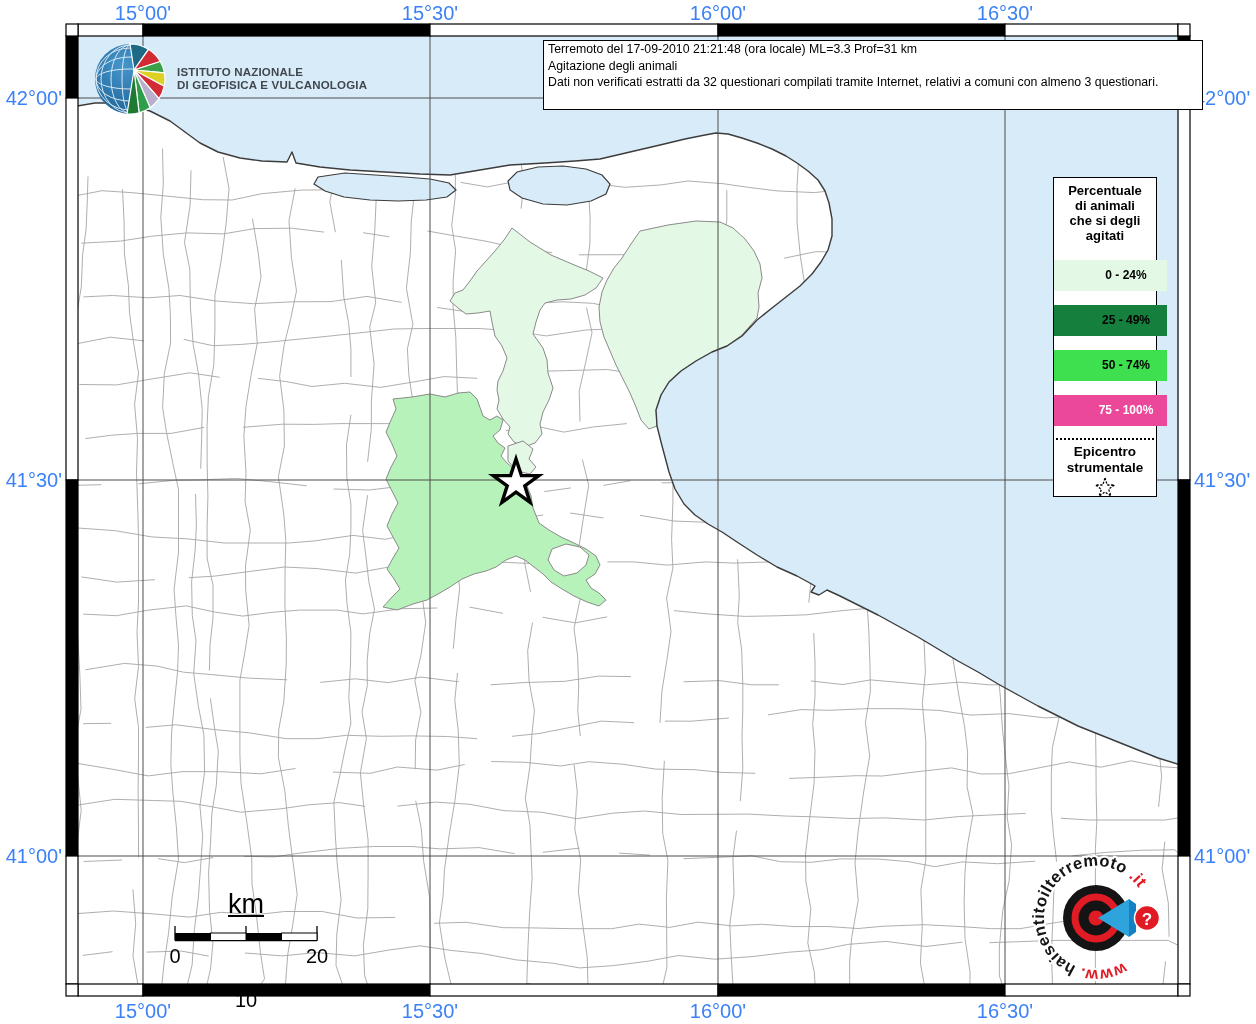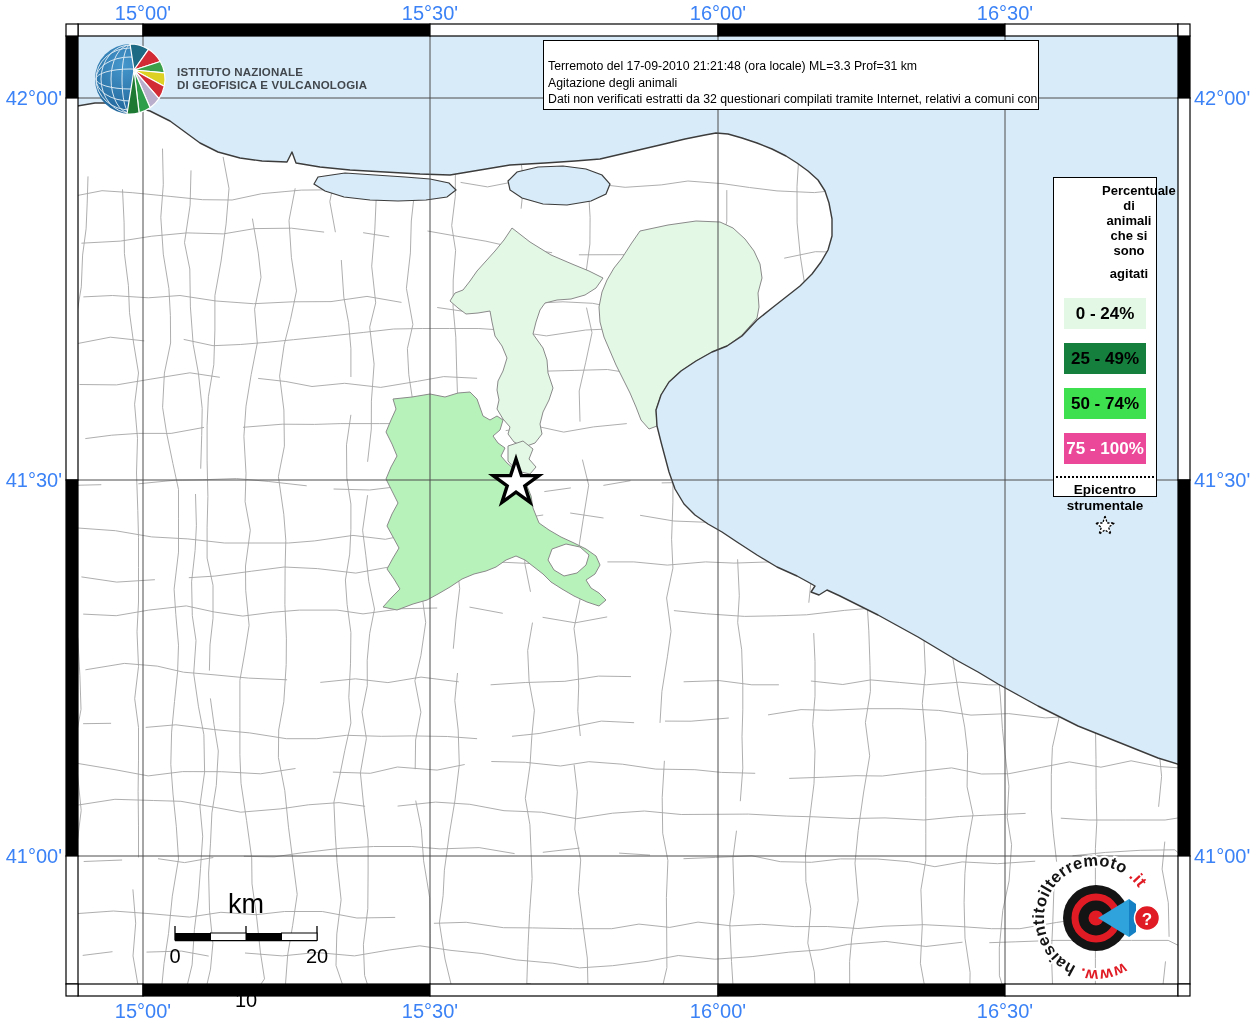--- a/index.html
+++ b/index.html
@@ -3,37 +3,37 @@
 <meta charset="utf-8">
 <style>
   html,body{margin:0;padding:0;background:#fff;}
   #page{position:relative;width:1256px;height:1024px;background:#fff;overflow:hidden;
         font-family:"Liberation Sans","DejaVu Sans",sans-serif;}
   #map-svg{position:absolute;left:0;top:0;}
   .ticklabel{position:absolute;font-size:20px;color:#3b82f6;white-space:nowrap;}
   .tick-top,.tick-bottom{width:90px;text-align:center;}
   .tick-left{width:66px;text-align:right;}
   .tick-right{width:80px;text-align:left;}
-  #title-box{position:absolute;left:543px;top:40px;width:496px;height:70px;background:#fff;
-             border:1px solid #000;box-sizing:border-box;padding:17px 4px;font-size:12.3px;
+  #title-box{position:absolute;left:543px;top:40px;width:660px;height:70px;background:#fff;
+             border:1px solid #000;box-sizing:border-box;padding:0 4px;font-size:12.3px;
              line-height:16.6px;color:#000;white-space:nowrap;overflow:hidden;}
   #ingv{position:absolute;left:94px;top:40px;display:flex;align-items:center;}
   #ingv-text{margin-left:9px;font-size:11.5px;font-weight:bold;color:#41474d;
              line-height:13.5px;letter-spacing:.2px;}
   #legend{position:absolute;left:1053px;top:177px;width:104px;height:320px;background:#fff;
           border:1.4px solid #000;box-sizing:border-box;text-align:center;}
-  .legend-title{font-size:13px;font-weight:bold;line-height:15px;margin-top:5px;padding-left:48px;}
-  .swatch{width:82px;height:31px;margin:14px auto 0;line-height:31px;font-size:17px;
-          font-weight:bold;color:#000;}
+  .legend-title{font-size:13px;font-weight:bold;line-height:15px;margin-top:5px;}
+  .swatch{width:82px;height:31px;margin:14px auto 0;line-height:31px;font-size:12px;
+          font-weight:bold;color:#000;padding-left:31px;}
   .legend-divider{border:0;border-top:2px dotted #000;margin:12px 2px 4px;}
   .legend-epi{font-size:13.5px;font-weight:bold;line-height:16px;}
   #legend-star{margin-top:1px;}
   #scale-labels div{position:absolute;font-size:20px;color:#000;}
   #km-label{position:absolute;left:206px;top:889px;width:80px;text-align:center;
-            font-size:27px;color:#000;}
+            font-size:27px;color:#000;text-decoration:underline;}
   #watermark{position:absolute;left:1018px;top:843px;}
   .wm-text{font-size:16.5px;font-weight:bold;letter-spacing:.4px;paint-order:stroke;
            stroke:#fff;stroke-width:4px;}
 </style>
 </head>
 <body>
 
 <div id="page">
 
   <svg id="map-svg" width="1256" height="1024" viewBox="0 0 1256 1024">
@@ -236,22 +236,22 @@
     </svg>
     <div id="ingv-text">
       <div>ISTITUTO NAZIONALE</div>
       <div>DI GEOFISICA E VULCANOLOGIA</div>
     </div>
   </div>
 
   <div id="legend">
     <div class="legend-title">Percentuale</div>
     <div class="legend-title" style="margin-top:0">di animali</div>
-    <div class="legend-title" style="margin-top:0">che si sono</div>
-    <div class="legend-title" style="margin-top:8px">agitati</div>
+    <div class="legend-title" style="margin-top:0">che si degli</div>
+    <div class="legend-title" style="margin-top:0">agitati</div>
     <div class="swatch" style="margin-top: 17px; background-color: rgb(227, 248, 229); color: rgb(0, 0, 0);">0 - 24%</div>
     <div class="swatch" style="background-color: #15803d; color: rgb(0, 0, 0);">25 - 49%</div>
     <div class="swatch" style="background-color: rgb(63, 224, 79); color: rgb(0, 0, 0);">50 - 74%</div>
     <div class="swatch" style="background-color: #ec4899; color: rgb(255, 255, 255);">75 - 100%</div>
     <hr class="legend-divider">
     <div class="legend-epi">Epicentro</div>
     <div class="legend-epi">strumentale</div>
     <svg id="legend-star" width="24" height="22" viewBox="0 0 24 22">
       <path d="M12,1 L14.2,8 L21.5,8 L15.6,12.2 L17.9,19.1 L12,14.9 L6.1,19.1 L8.4,12.2 L2.5,8 L9.8,8 Z" fill="#fff" stroke="#000" stroke-width="1.3" stroke-dasharray="2.2,1.5"></path>
     </svg>

